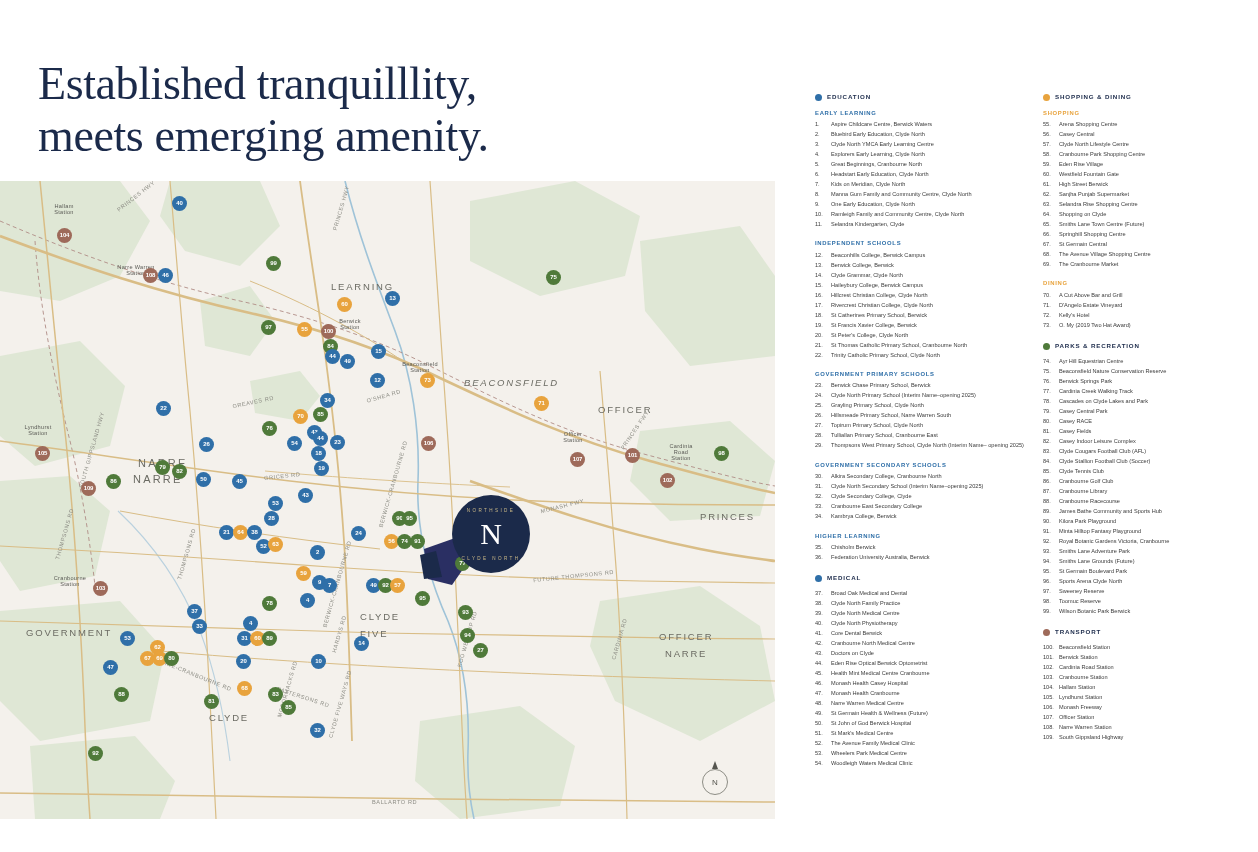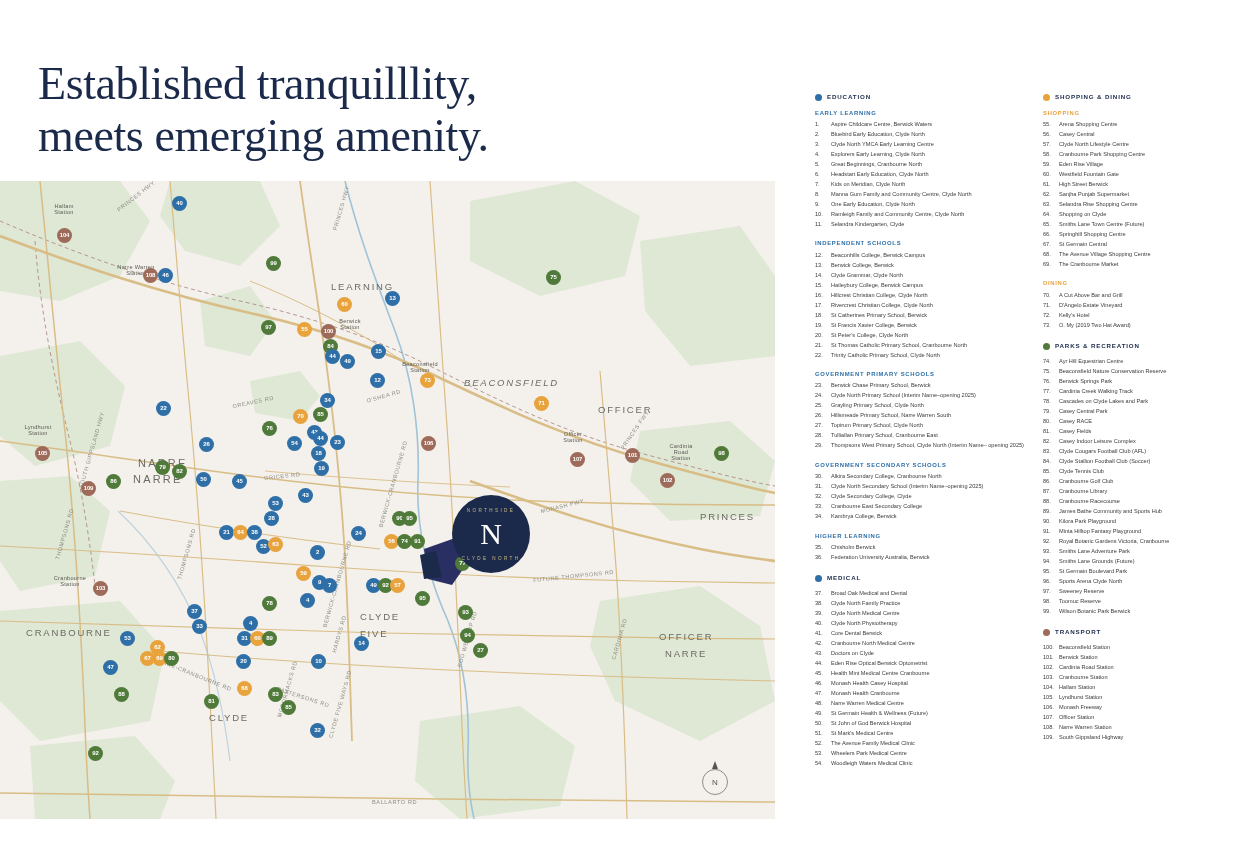--- a/index.html
+++ b/index.html
@@ -226,21 +226,21 @@
     <path d="M424,368 L458,356 L470,378 L452,404 L428,398 Z" fill="#2a2f63"></path>
     <path d="M420,374 L436,370 L442,396 L424,398 Z" fill="#1b2a4a"></path>
   </svg>
 
   <div class="map-label big" style="left:138px; top:276px;">NARRE</div>
   <div class="map-label big" style="left:133px; top:292px;">NARRE</div>
   <div class="map-label mid" style="left:331px; top:100px;">LEARNING</div>
   <div class="map-label mid" style="left:464px; top:196px;font-style:italic;">BEACONSFIELD</div>
   <div class="map-label mid" style="left:598px; top:223px;">OFFICER</div>
   <div class="map-label mid" style="left:700px; top:330px;">PRINCES</div>
-  <div class="map-label mid" style="left:26px; top:446px;">CRANBOURNE</div>
+  <div class="map-label mid" style="left:26px; top:446px;">GOVERNMENT</div>
   <div class="map-label mid" style="left:209px; top:531px;">CLYDE</div>
   <div class="map-label mid" style="left:360px; top:430px;">CLYDE</div>
   <div class="map-label mid" style="left:360px; top:447px;">FIVE</div>
   <div class="map-label mid" style="left:659px; top:450px;">OFFICER</div>
   <div class="map-label mid" style="left:665px; top:467px;">NARRE</div>
 
   <div class="map-label station" style="left:40px; top:22px; width:48px; white-space:pre-line;">Hallam
 Station</div>
   <div class="map-label station" style="left:108px; top:83px; width:56px; white-space:pre-line;">Narre Warren
 Station</div>

